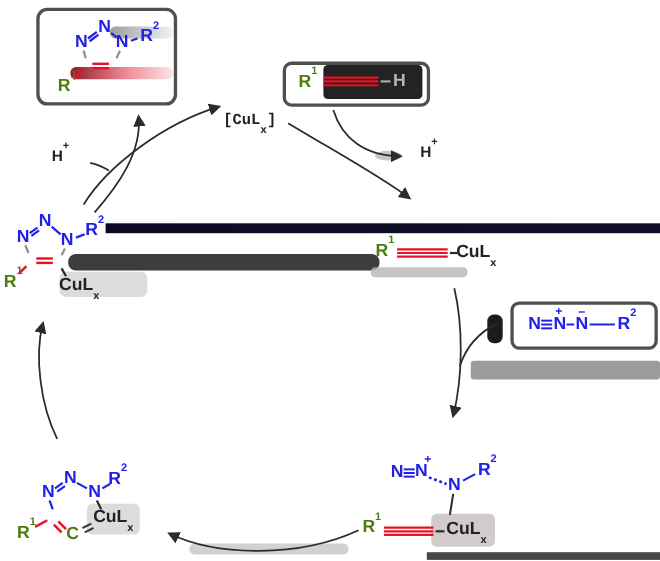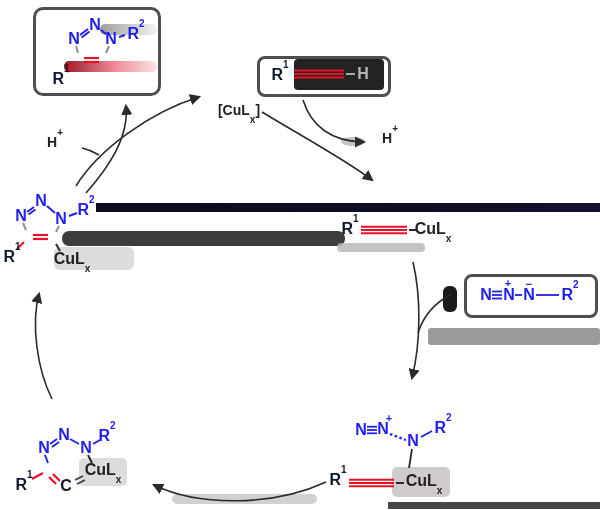--- a/index.html
+++ b/index.html
@@ -7,21 +7,21 @@
          font-family:"Liberation Sans",sans-serif;}
   .st{position:absolute;z-index:1;}
   .box{position:absolute;z-index:2;border:3px solid #4f4f4f;background:transparent;}
   svg.layer{position:absolute;left:0;top:0;z-index:3;}
   .lbl{position:absolute;transform:translate(-50%,-50%);z-index:5;font-weight:bold;
        font-size:16px;line-height:1;white-space:nowrap;}
   .lbl sup{font-size:10px;position:relative;top:-5px;left:0px;}
   .lbl sub{font-size:10px;position:relative;top:4px;}
   .cat{font-size:14px;}
   .chg{position:absolute;transform:translate(-50%,-50%);z-index:5;font-weight:bold;font-size:11px;}
-  .b{color:#2020e8}.r{color:#0f172a}.k{color:#222222}.g{color:#b5b5b5}
+  .b{color:#2020e8}.r{color:#4d7c0f}.k{color:#222222}.g{color:#b5b5b5}
 </style>
 </head>
 <body>
 
 <div id="stage">
 
   <div class="st" style="left:100px;top:24px;width:57px;height:11px;border-radius:5px;background:linear-gradient(to right,rgba(105,105,105,.65),rgba(150,150,150,.12));"></div>
   <div class="st" style="left:64px;top:61px;width:93px;height:11px;border-radius:5px;background:linear-gradient(to right,rgba(140,15,30,.95),rgba(225,25,45,.5) 55%,rgba(225,25,45,.12));"></div>
   <div class="st" style="left:294px;top:59px;width:90px;height:31px;border-radius:4px;background:#232323;"></div>
   <div class="st" style="left:96px;top:203px;width:504px;height:9px;background:linear-gradient(to right,#0a0a20,#10102c);"></div>
@@ -166,21 +166,21 @@
     <span class="lbl b" style="left:111px;top:39px;">N</span>
     <span class="lbl b" style="left:136px;top:33px;"><span>R</span><sup>2</sup></span>
     <span class="lbl r" style="left:61px;top:78px;"><span>R</span><sup>1</sup></span>
   </div>
 
   <div>
     <span class="lbl r" style="left:280px;top:74px;"><span>R</span><sup>1</sup></span>
     <span class="lbl g" style="left:363px;top:74px;">H</span>
   </div>
 
-  <span class="lbl k cat" style="left:239px;top:112px;"><span>[</span><span>CuL</span><sub>x</sub><span>]</span></span>
+  <span class="lbl k cat" style="left:227px;top:112px;font-family:Liberation Mono, monospace;"><span>[</span><span>CuL</span><sub>x</sub><span>]</span></span>
 
   <span class="lbl k cat" style="left:55px;top:141px;"><span>H</span><sup>+</sup></span>
   <span class="lbl k cat" style="left:390px;top:137px;"><span>H</span><sup>+</sup></span>
 
   <div>
     <span class="lbl b" style="left:41px;top:201px;">N</span>
     <span class="lbl b" style="left:21px;top:216px;">N</span>
     <span class="lbl b" style="left:61px;top:219px;">N</span>
     <span class="lbl b" style="left:86px;top:209px;"><span>R</span><sup>2</sup></span>
     <span class="lbl r" style="left:12px;top:256px;"><span>R</span><sup>1</sup></span>

